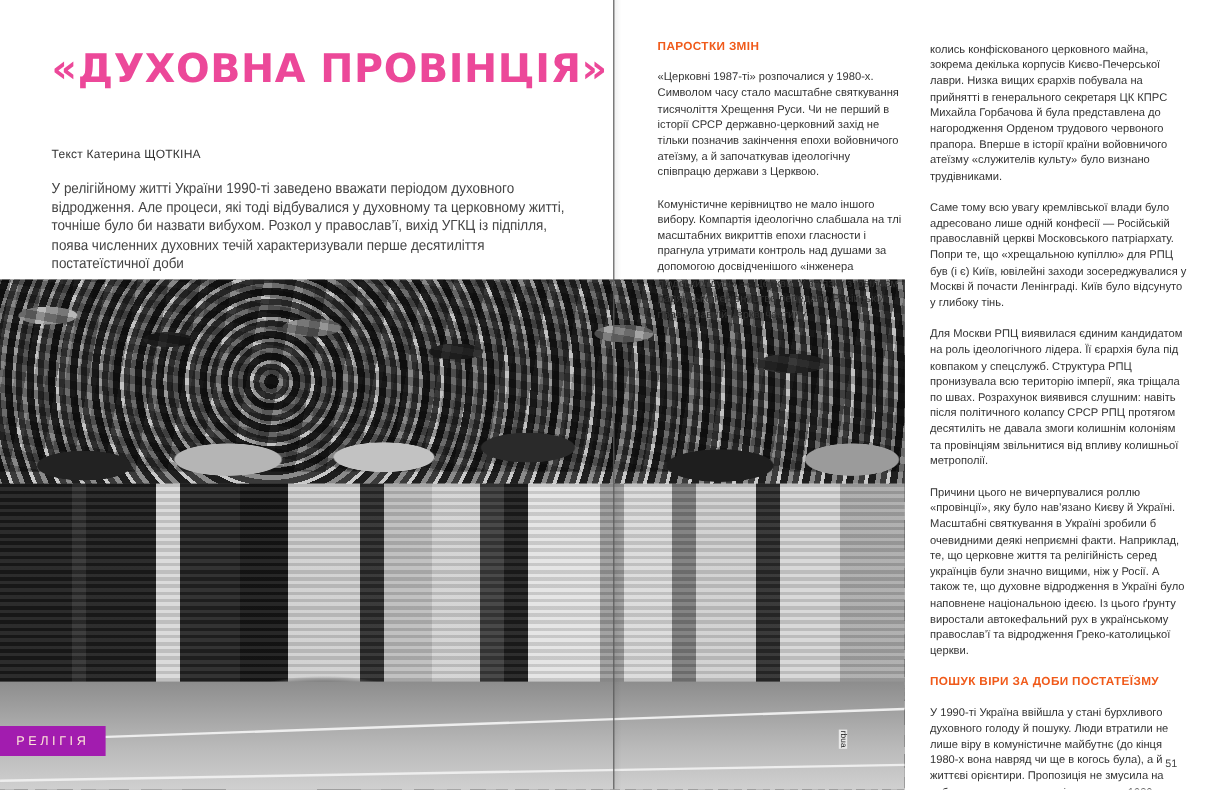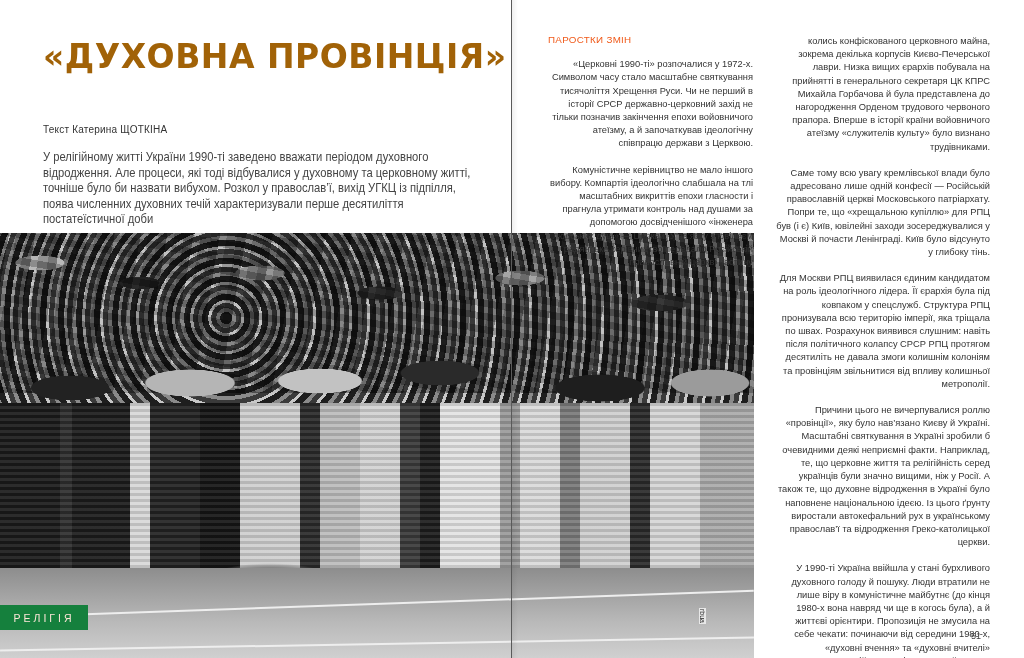--- a/index.html
+++ b/index.html
@@ -9,21 +9,21 @@
   }
   .spread { position:absolute; inset:0; }
   .spine { position:absolute; left:511px; top:0; width:1px; height:658px; background:#5a5a5a; z-index:5; }
   .spine-shadow { position:absolute; left:512px; top:0; width:6px; height:658px;
     background:linear-gradient(to right, rgba(0,0,0,0.06), rgba(0,0,0,0)); z-index:4; }
 
   
   .title {
     position:absolute; left:43px; top:38px; margin:0;
     font-family:"DejaVu Sans", sans-serif; font-weight:bold; font-size:33px; line-height:37px;
-    letter-spacing:0.5px; color:#a16207;
+    letter-spacing:0.5px; color:#ec4899;
   }
   .byline { position:absolute; left:43px; top:124px; font-size:10px; font-weight:normal; color:#333; letter-spacing:0.2px; }
   .lead {
     position:absolute; left:43px; top:150px; width:420px; margin:0;
     font-family:"Liberation Sans", sans-serif; font-size:12.2px; line-height:15.5px; color:#444;
     transform:scaleX(0.92); transform-origin:left top; width:470px;
   }
 
   
   .photo {
@@ -86,31 +86,31 @@
   .caption {
     position:absolute; left:549px; top:243px; width:180px;
     font-family:"Liberation Sans", sans-serif; font-size:9.5px; line-height:11.5px; letter-spacing:2.2px;
     color:#e8e8e8; text-transform:uppercase; z-index:3;
   }
   .photo-credit {
     position:absolute; left:706px; top:608px; font-size:7px; color:#222; background:#e8e8e8;
     padding:0 1px; transform:rotate(90deg); transform-origin:left top; z-index:3;
   }
   .tag {
-    position:absolute; left:0; top:605px; width:88px; height:25px; background:#15803d;
+    position:absolute; left:0; top:605px; width:88px; height:25px; background:#a21caf;
     color:#fde5d8; font-size:10.5px; letter-spacing:3px; display:flex; align-items:center; justify-content:center;
     z-index:3;
   }
 
   
   .col { position:absolute; font-size:9.3px; line-height:13.2px; color:#333; }
-  .col p { margin:0 0 13px 0;text-align:right; }
+  .col p { margin:0 0 13px 0; }
   .col-a { left:548px; top:33px; width:205px; }
   .col-b { left:775px; top:35px; width:215px; }
-  .section-head { color:#f05a1a; font-weight:normal; font-size:9.8px; letter-spacing:0.3px; margin:0 0 12px 0; }
+  .section-head { color:#f05a1a; font-weight:bold; font-size:9.8px; letter-spacing:0.3px; margin:0 0 12px 0; }
   .page-number { position:absolute; left:971px; top:631px; font-size:9px; color:#444; }
 </style>
 </head>
 <body>
 
 <div class="spread">
 
   <h1 class="title">
     <span>«ДУХОВНА ПРОВІНЦІЯ»</span><br>
   </h1>
@@ -127,27 +127,28 @@
 
   <div class="photo-credit">rbua</div>
 
   <div class="tag">РЕЛІГІЯ</div>
 
   <div class="spine"></div>
   <div class="spine-shadow"></div>
 
   <div class="col col-a">
     <div class="section-head">ПАРОСТКИ ЗМІН</div>
-    <p>«Церковні 1990-ті» розпочалися у 1972-х. Символом часу стало масштабне святкування тисячоліття Хрещення Руси. Чи не перший в історії СРСР державно-церковний захід не тільки позначив закінчення епохи войовничого атеїзму, а й започаткував ідеологічну співпрацю держави з Церквою.</p>
+    <p>«Церковні 1987-ті» розпочалися у 1980-х. Символом часу стало масштабне святкування тисячоліття Хрещення Руси. Чи не перший в історії СРСР державно-церковний захід не тільки позначив закінчення епохи войовничого атеїзму, а й започаткував ідеологічну співпрацю держави з Церквою.</p>
     <p>Комуністичне керівництво не мало іншого вибору. Компартія ідеологічно слабшала на тлі масштабних викриттів епохи гласности і прагнула утримати контроль над душами за допомогою досвідченішого «інженера людських душ» — Церкви. У зв’язку з ювілеєм радянське керівництво передало Російській православній церкві частину</p>
   </div>
 
   <div class="col col-b">
     <p>колись конфіскованого церковного майна, зокрема декілька корпусів Києво-Печерської лаври. Низка вищих єрархів побувала на прийнятті в генерального секретаря ЦК КПРС Михайла Горбачова й була представлена до нагородження Орденом трудового червоного прапора. Вперше в історії країни войовничого атеїзму «служителів культу» було визнано трудівниками.</p>
     <p>Саме тому всю увагу кремлівської влади було адресовано лише одній конфесії — Російській православній церкві Московського патріархату. Попри те, що «хрещальною купіллю» для РПЦ був (і є) Київ, ювілейні заходи зосереджувалися у Москві й почасти Ленінграді. Київ було відсунуто у глибоку тінь.</p>
     <p>Для Москви РПЦ виявилася єдиним кандидатом на роль ідеологічного лідера. Її єрархія була під ковпаком у спецслужб. Структура РПЦ пронизувала всю територію імперії, яка тріщала по швах. Розрахунок виявився слушним: навіть після політичного колапсу СРСР РПЦ протягом десятиліть не давала змоги колишнім колоніям та провінціям звільнитися від впливу колишньої метрополії.</p>
     <p>Причини цього не вичерпувалися роллю «провінції», яку було нав’язано Києву й Україні. Масштабні святкування в Україні зробили б очевидними деякі неприємні факти. Наприклад, те, що церковне життя та релігійність серед українців були значно вищими, ніж у Росії. А також те, що духовне відродження в Україні було наповнене національною ідеєю. Із цього ґрунту виростали автокефальний рух в українському православ’ї та відродження Греко-католицької церкви.</p>
+    <div class="section-head">ПОШУК ВІРИ ЗА ДОБИ ПОСТАТЕЇЗМУ</div>
     <p>У 1990-ті Україна ввійшла у стані бурхливого духовного голоду й пошуку. Люди втратили не лише віру в комуністичне майбутнє (до кінця 1980-х вона навряд чи ще в когось була), а й життєві орієнтири. Пропозиція не змусила на себе чекати: починаючи від середини 1980-х, «духовні вчення» та «духовні вчителі» множилися по всій території СРСР. Цей процес значно посилився після відновлення української незалежности.</p>
 
   </div>
 
   <div class="page-number">51</div>
 </div>
 
 </body></html>

